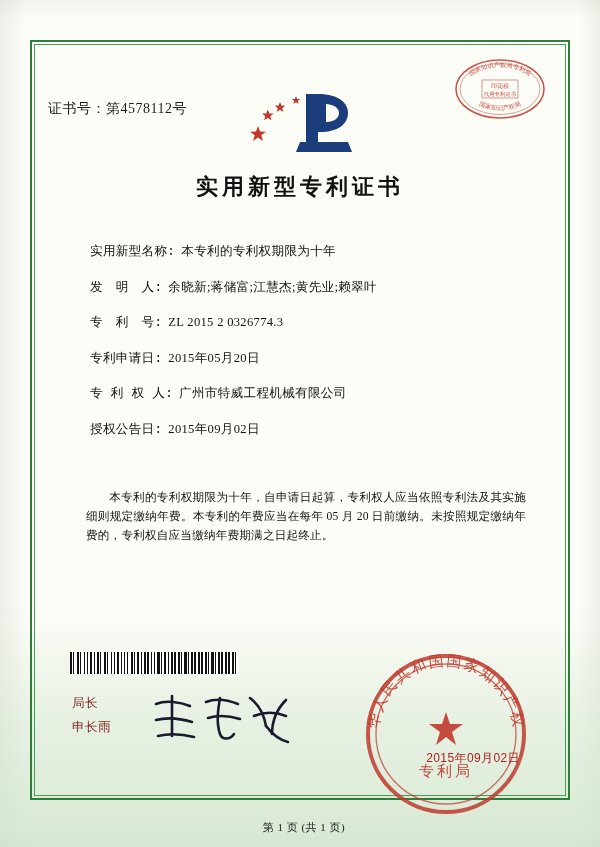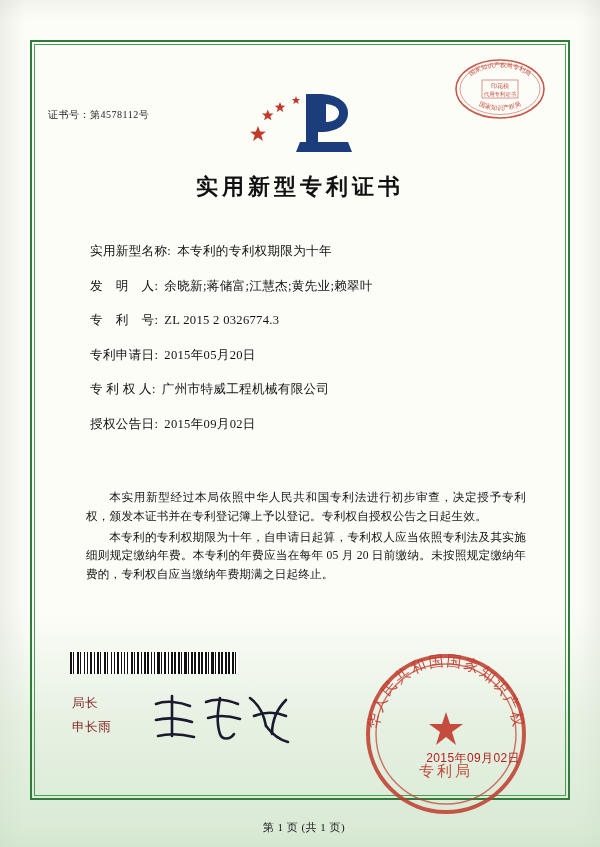--- a/index.html
+++ b/index.html
@@ -55,22 +55,22 @@
   }
   .content {
     position: absolute;
     left: 34px; top: 44px;
     width: 532px; height: 752px;
   }
 
   .cert-no {
     position: absolute;
     left: 14px;
-    top: 64px;
-    font-size: 10px;
+    top: 56px;
+    font-size: 14px;
     color: #1c1c1c;
     letter-spacing: .5px;
     white-space: nowrap;
   }
 
   
   .top-seal {
     position: absolute;
     right: 18px;
     top: 12px;
@@ -111,20 +111,21 @@
     display: flex;
     align-items: baseline;
     margin-bottom: 19.5px;
     font-size: 12.6px;
     color: #121212;
     line-height: 1.2;
   }
   .field-label {
     white-space: nowrap;
     letter-spacing: .3px;
+    font-family: Liberation Mono, monospace;
   }
   .field-value {
     margin-left: 6px;
     letter-spacing: .3px;
   }
 
   .paragraphs {
     position: absolute;
     left: 52px;
     right: 40px;
@@ -277,21 +278,20 @@
         <span class="field-label">专 利 权 人:</span>
         <span class="field-value">广州市特威工程机械有限公司</span>
       </div>
       <div class="field-row">
         <span class="field-label">授权公告日:</span>
         <span class="field-value">2015年09月02日</span>
       </div>
     </div>
 
     <div class="paragraphs">
-      <p>本实用新型经过本局依照中华人民共和国专利法进行初步审查，决定授予专利权，颁发本证书并在专利登记簿上予以登记。专利权自授权公告之日起生效。</p>
       <p>本专利的专利权期限为十年，自申请日起算，专利权人应当依照专利法及其实施细则规定缴纳年费。本专利的年费应当在每年 05 月 20 日前缴纳。未按照规定缴纳年费的，专利权自应当缴纳年费期满之日起终止。</p>
     </div>
 
     <div class="barcode"></div>
 
     <div class="director">
       <div>局长</div>
       <div>申长雨</div>
     </div>
 

